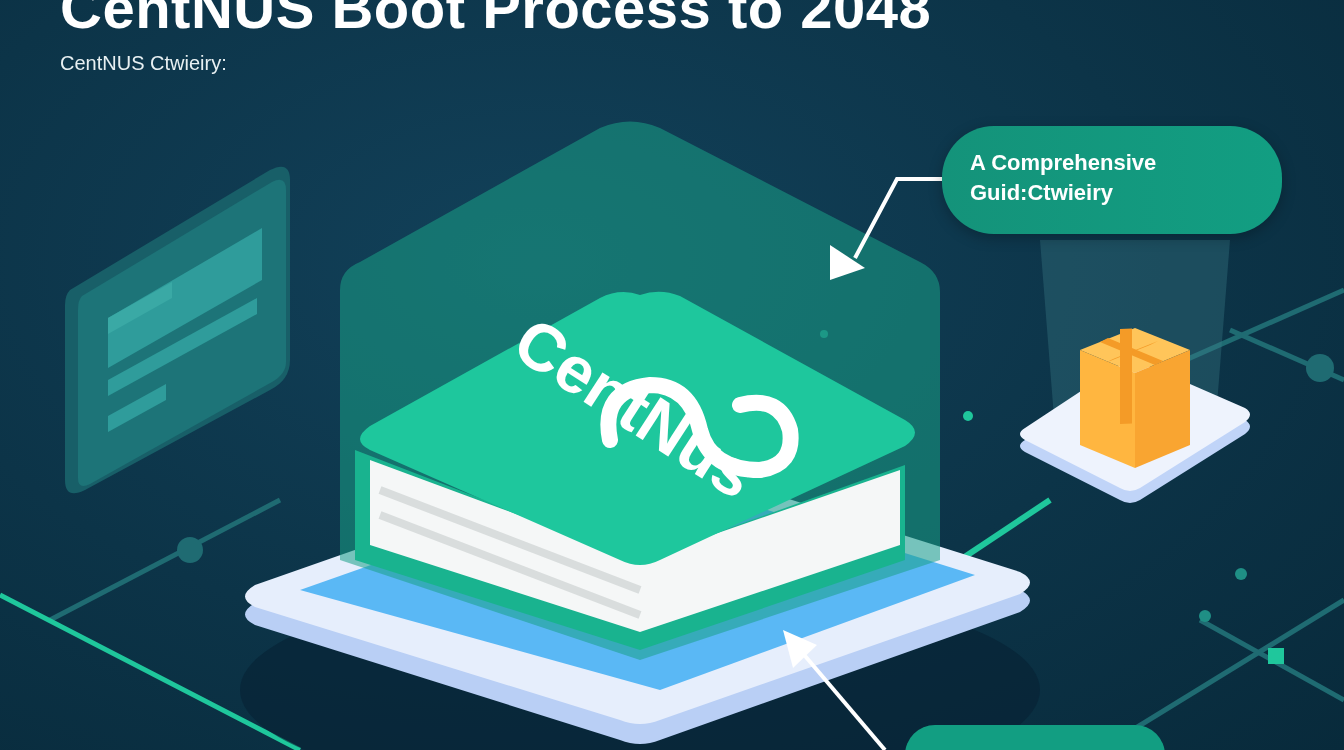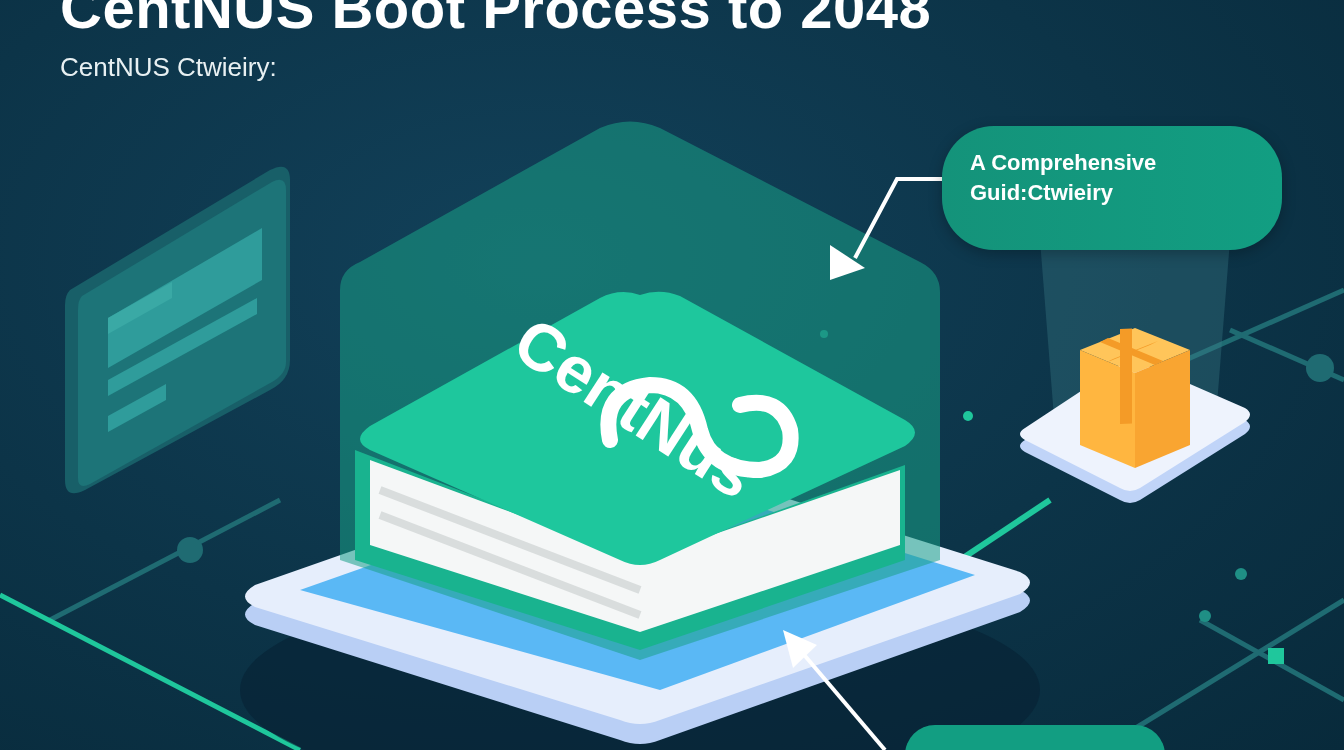--- a/index.html
+++ b/index.html
@@ -1,20 +1,20 @@
 <!DOCTYPE html>
 <html><head>
 <meta charset="utf-8">
 <style>
   html,body{margin:0;padding:0;}
   body{width:1344px;height:750px;overflow:hidden;background:#0b3347;font-family:"Liberation Sans",sans-serif;position:relative;}
   .bg{position:absolute;inset:0;background:radial-gradient(ellipse at 40% 35%, #12415a 0%, #0c3448 55%, #082a3b 100%);}
   .title{position:absolute;left:60px;top:-26px;font-size:58px;font-weight:bold;color:#ffffff;letter-spacing:0.5px;white-space:nowrap;font-family:"Liberation Sans",sans-serif;}
-  .subtitle{position:absolute;left:60px;top:52px;font-size:26px;color:#e8f0f2;white-space:nowrap;font-family:"Liberation Sans",sans-serif;}
-  .callout{position:absolute;left:942px;top:126px;width:340px;height:124px;border-radius:52px;background:linear-gradient(90deg,#14937a,#129e82);box-shadow:0 4px 14px rgba(0,0,0,.25);}
+  .subtitle{position:absolute;left:60px;top:52px;font-size:20px;color:#e8f0f2;white-space:nowrap;font-family:"Liberation Sans",sans-serif;}
+  .callout{position:absolute;left:942px;top:126px;width:340px;height:108px;border-radius:52px;background:linear-gradient(90deg,#14937a,#129e82);box-shadow:0 4px 14px rgba(0,0,0,.25);}
   .callout-text{position:absolute;left:28px;top:22px;font-size:22px;font-weight:bold;color:#ffffff;line-height:30px;font-family:"Liberation Sans",sans-serif;}
   .bottom-callout{position:absolute;left:905px;top:725px;width:260px;height:60px;border-radius:30px;background:#129e82;}
   svg{position:absolute;left:0;top:0;}
 </style>
 </head>
 <body>
 
 <div class="bg"></div>
 
 <svg width="1344" height="750" viewBox="0 0 1344 750">

